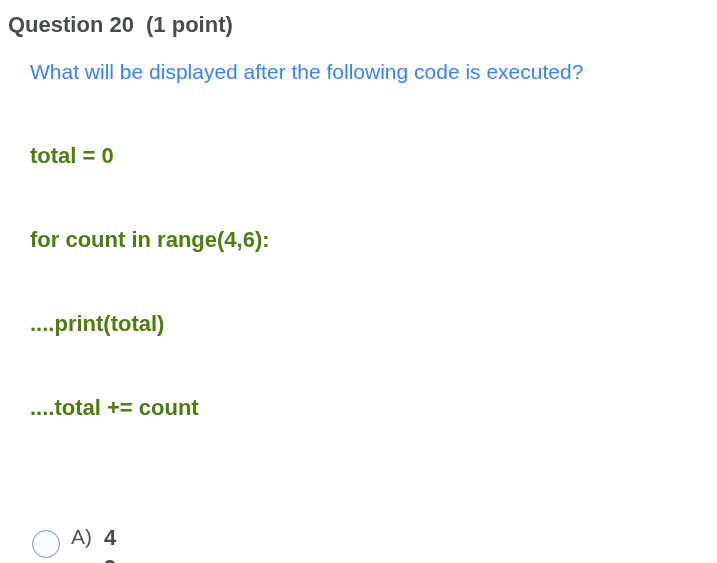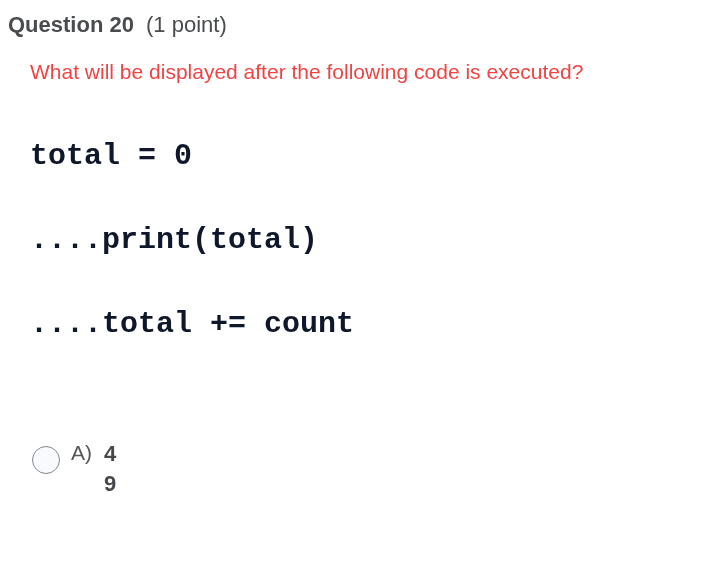--- a/index.html
+++ b/index.html
@@ -14,37 +14,37 @@
   .page { padding: 8px 0 0 8px; }
 
   .q-title {
     margin: 2px 0 0 0;
     font-size: 22px;
     line-height: 30px;
     font-weight: 700;
     color: #494c4e;
     white-space: nowrap;
   }
-  .q-title .points { font-weight: 400; margin-left: 6px; }
+  .q-title .points { font-weight: 700; margin-left: 6px; }
 
   .q-body { margin-left: 22px; margin-top: 18px; }
 
   .q-prompt {
     font-size: 21px;
     line-height: 28px;
-    color: #ef4444;
+    color: #3b82f6;
     white-space: nowrap;
   }
 
   .q-code {
-    font-family: Liberation Mono, monospace;
+    font-family: Liberation Sans, sans-serif;
     font-weight: 700;
-    font-size: 30px;
+    font-size: 22px;
     line-height: 28px;
-    color: #0f172a;
+    color: #4d7c0f;
     white-space: pre;
   }
 
   .options { margin-top: 44px; }
 
   .option {
     display: flex;
     align-items: flex-start;
     min-height: 56px;
     margin-bottom: 16px;
@@ -90,20 +90,21 @@
     <span>Question 20</span>
     <span class="points">(1 point)</span>
   </h2>
 
   <div class="q-body">
 
     <div class="q-prompt">What will be displayed after the following code is executed?</div>
 
     <div class="q-code">
       <div class="code-line">total = 0</div>
+      <div class="code-line">for count in range(4,6):</div>
       <div class="code-line">....print(total)</div>
       <div class="code-line">....total += count</div>
     </div>
 
     <div class="options">
 
       <div class="option">
         <span class="radio"></span>
         <span class="opt-label">A)</span>
         <div class="opt-content">

